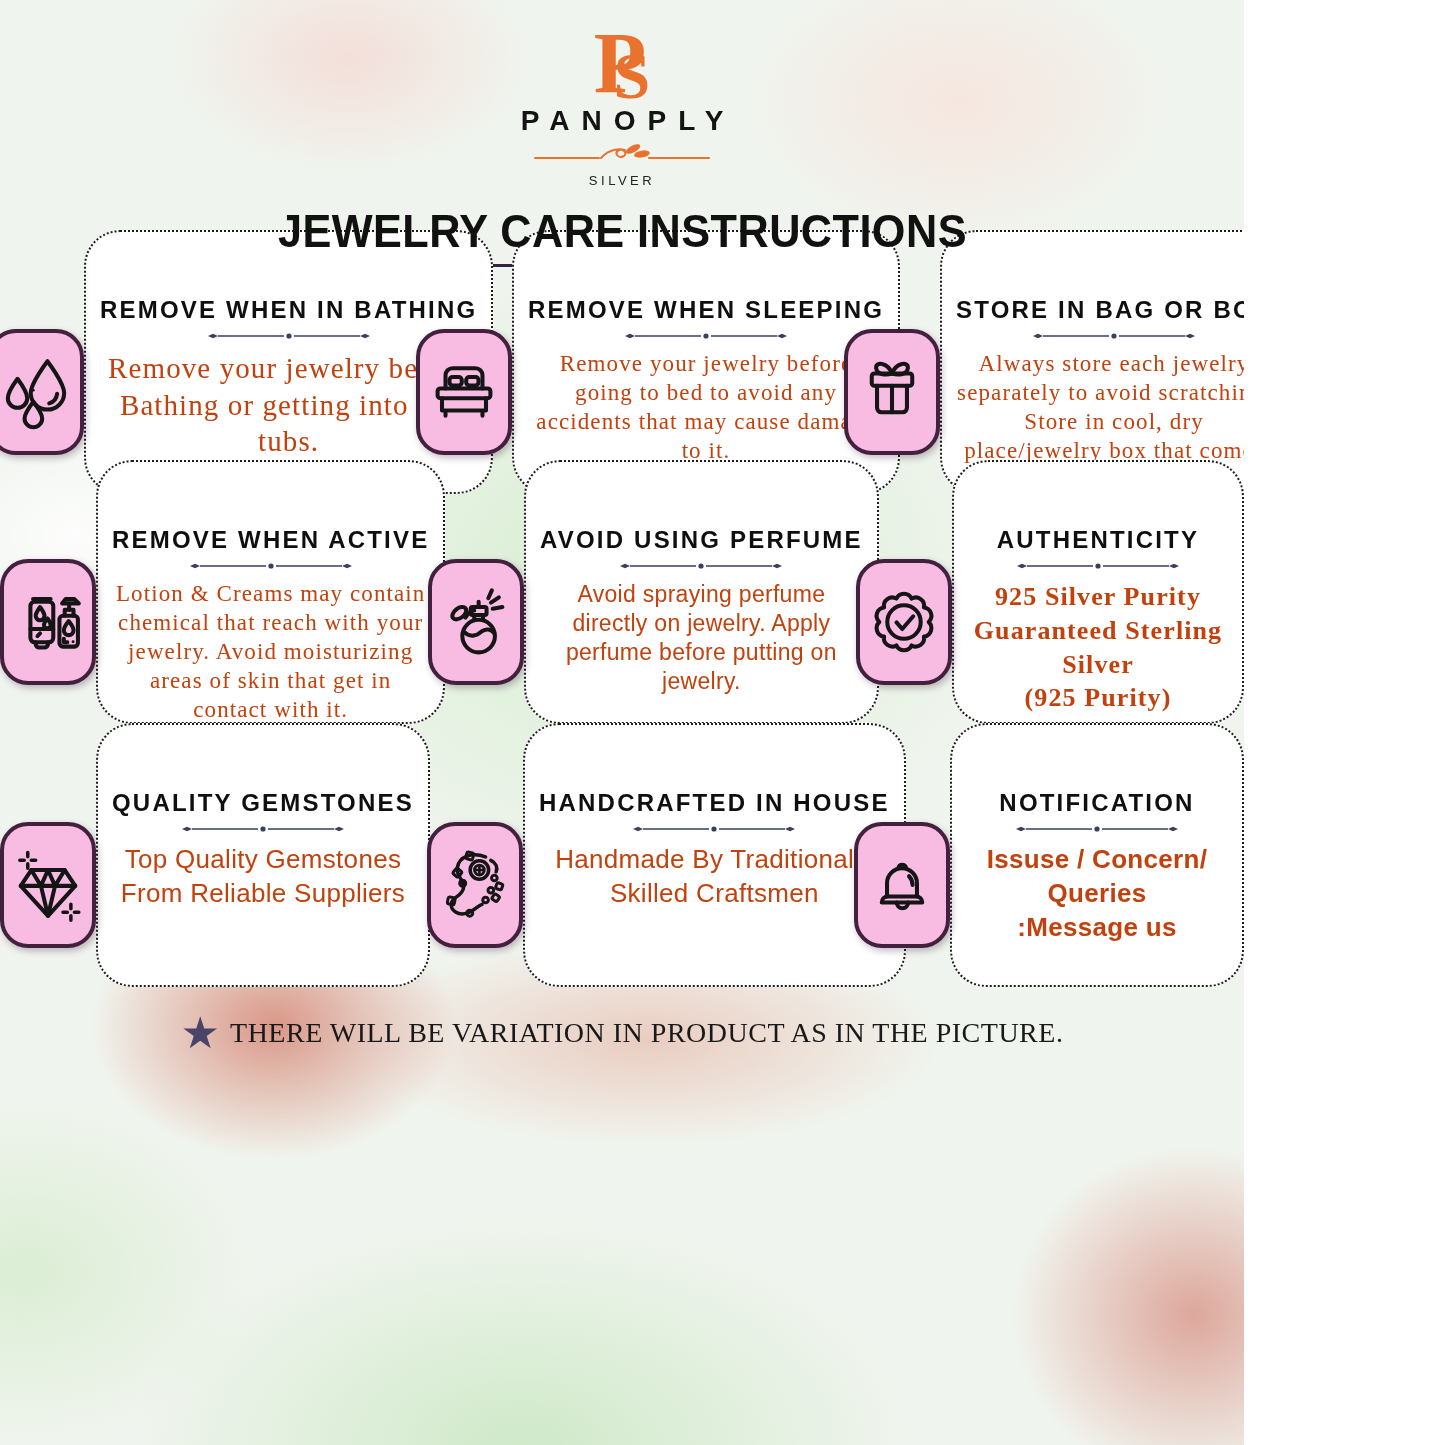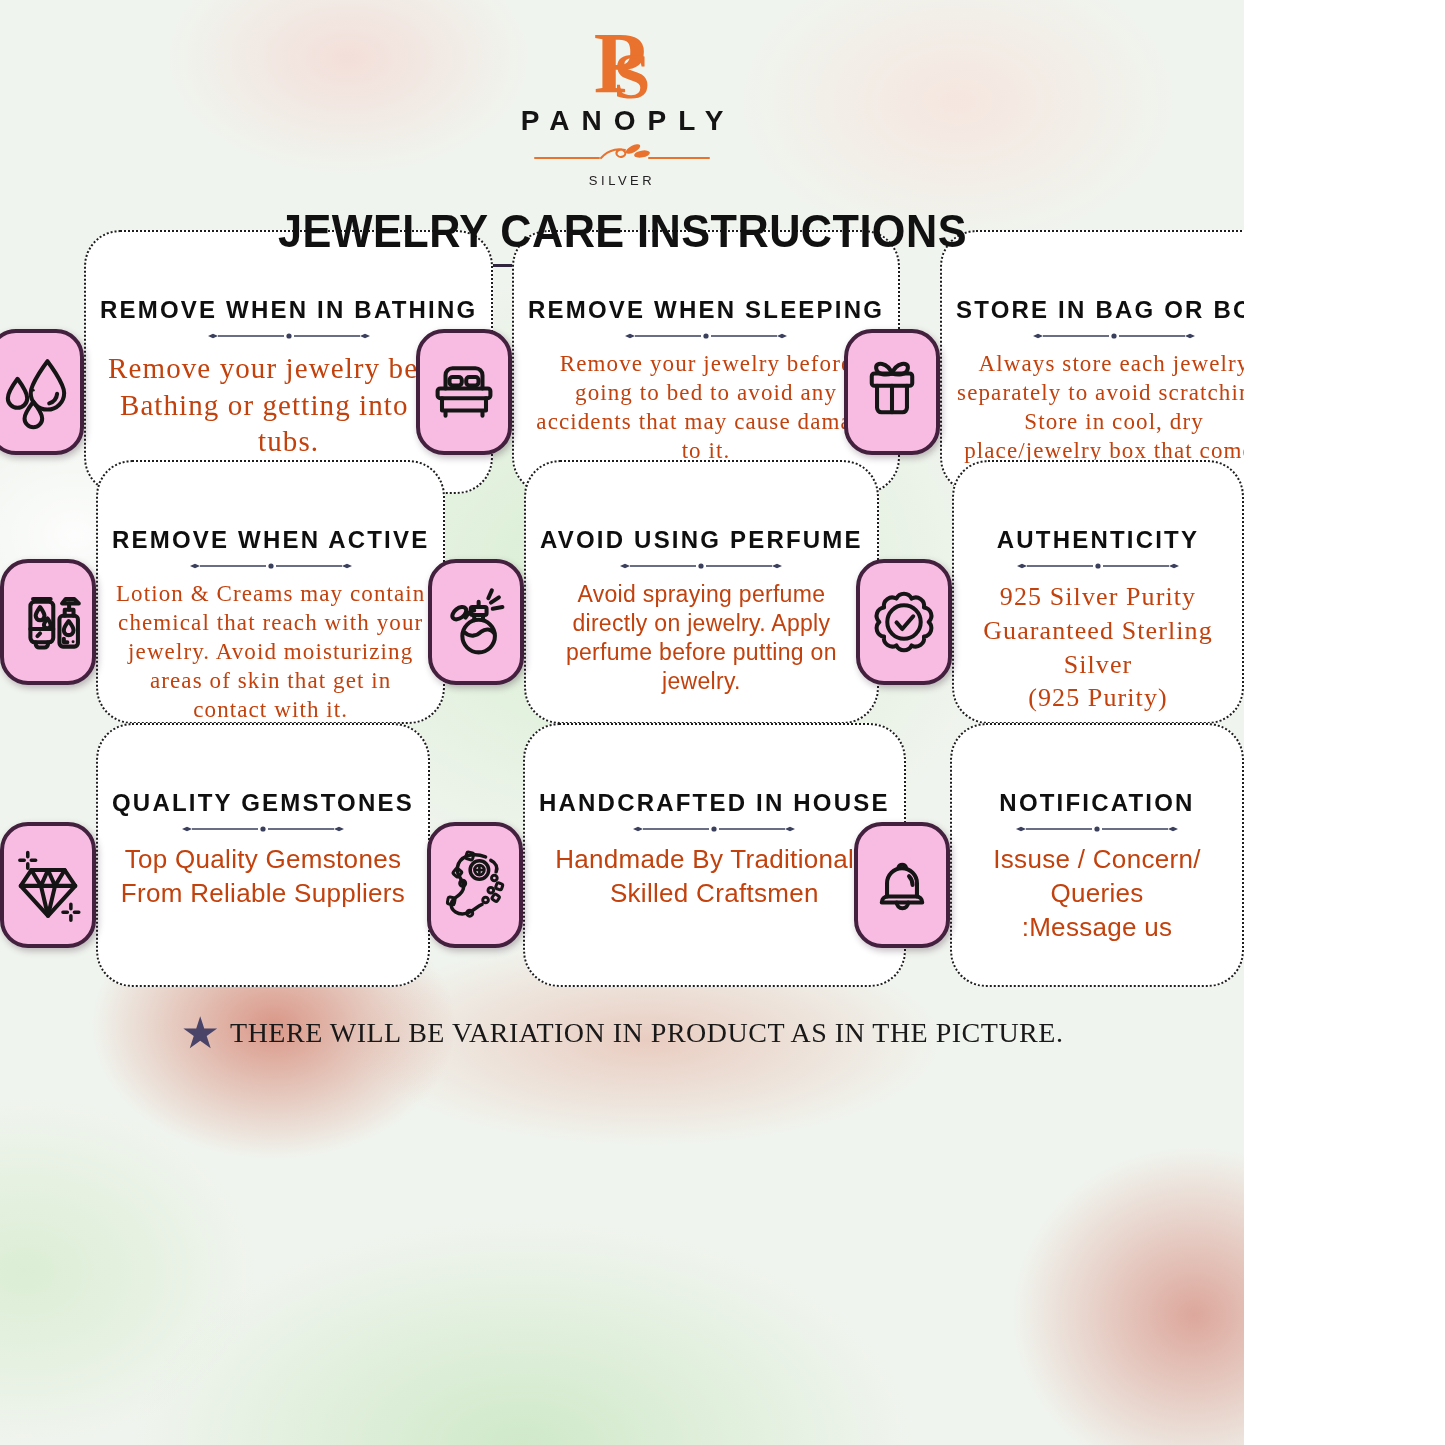--- a/index.html
+++ b/index.html
@@ -43,21 +43,21 @@
   .card{box-sizing:border-box;margin-top:-59px;width:100%;height:264px;background:#fff;
     border:2px dotted #1d1d1d;border-radius:36px;padding:64px 14px 12px;text-align:center;}
   .card-title{margin:0;font-size:24px;font-weight:800;letter-spacing:2.2px;color:#0f0f0f;white-space:nowrap;}
   .divider{margin:7px auto 9px;display:block;}
   .card-body{margin:0;color:#c2410c;}
   .serif{font-family:"Liberation Serif",serif;letter-spacing:1.1px;}
   .sans{font-family:"Liberation Sans",sans-serif;letter-spacing:.3px;font-weight:400;}
   .size-lg{font-size:29px;line-height:1.26;}
   .size-md{font-size:26px;line-height:1.3;}
   .size-sm{font-size:23px;line-height:1.26;}
-  .pre{white-space:pre-line;}
+  .pre{white-space:pre-line;font-weight:bold;}
   
   footer{margin-top:24px;display:flex;align-items:center;justify-content:center;gap:10px;}
   .star{color:#4a4468;font-size:44px;line-height:1;}
   .note{font-family:"Liberation Serif",serif;font-size:28px;font-weight:500;color:#191919;
     letter-spacing:.5px;white-space:nowrap;}
 </style>
 </head>
 <body>
 
 <div class="canvas">

